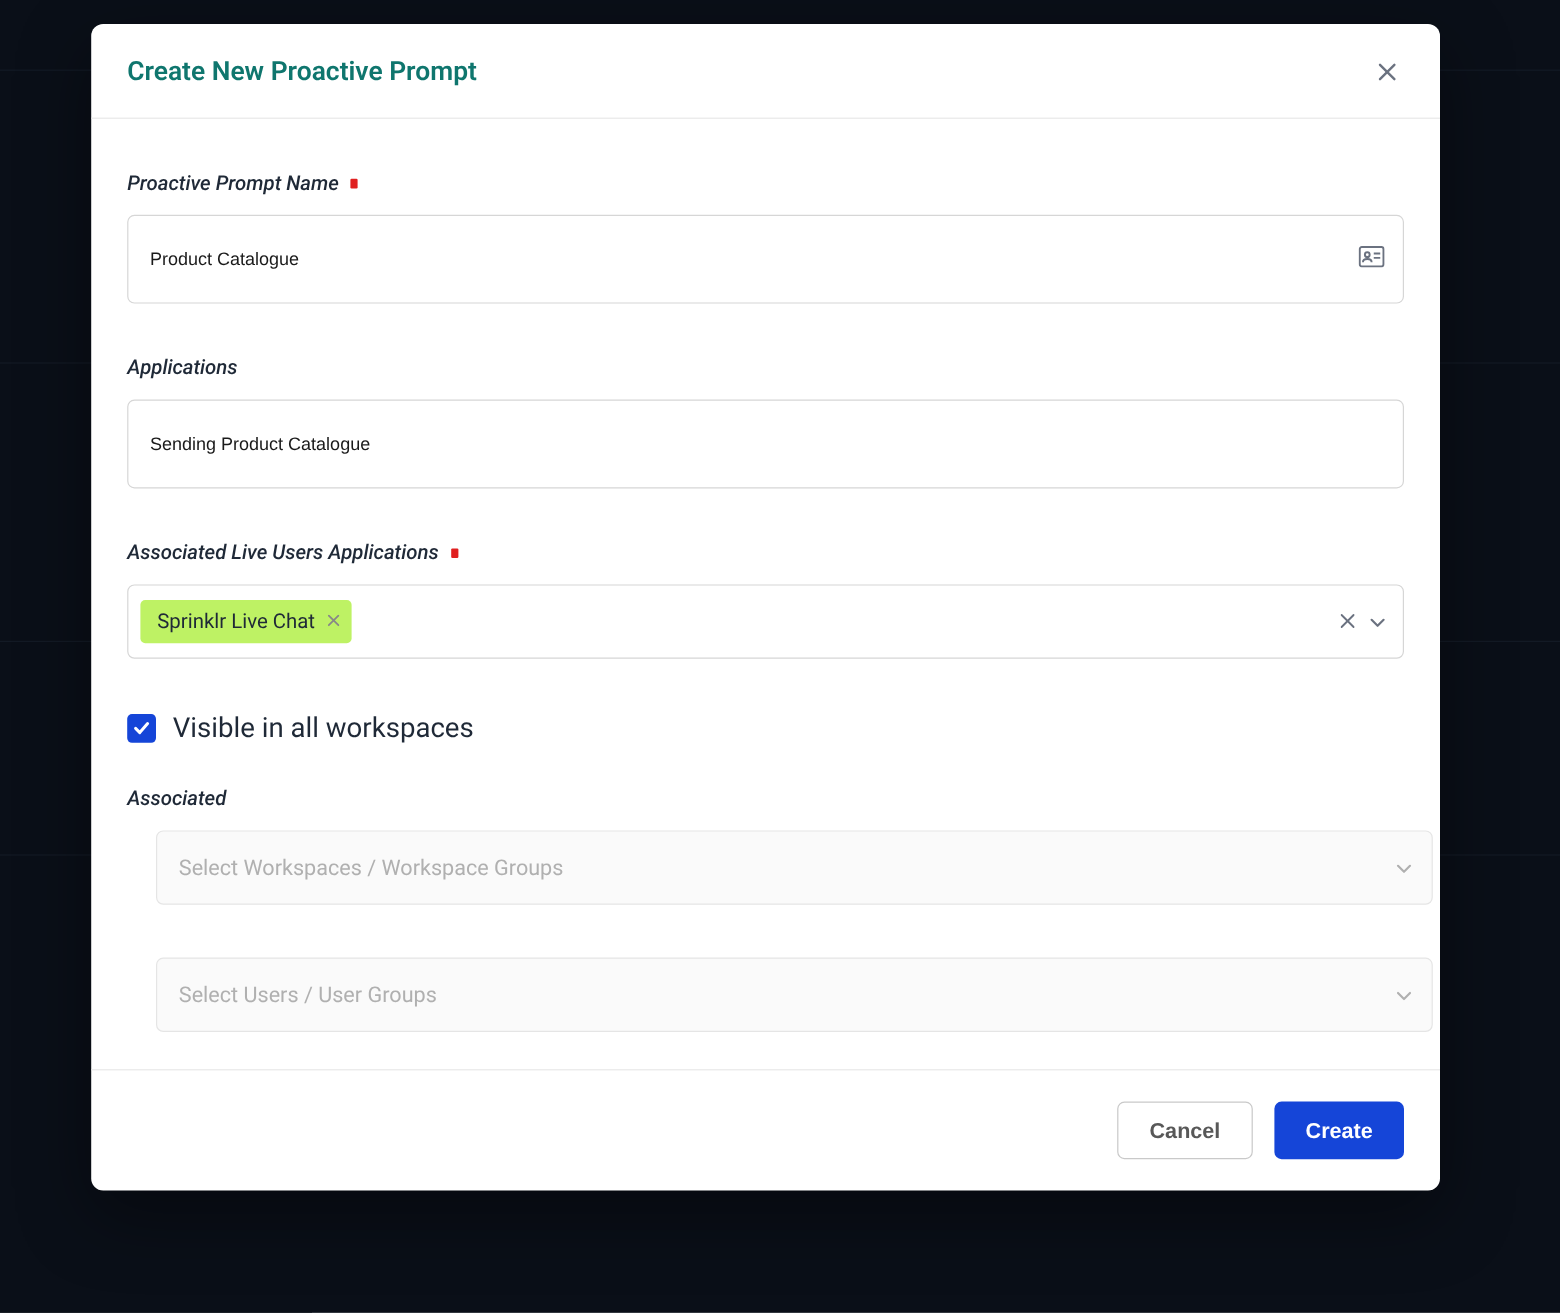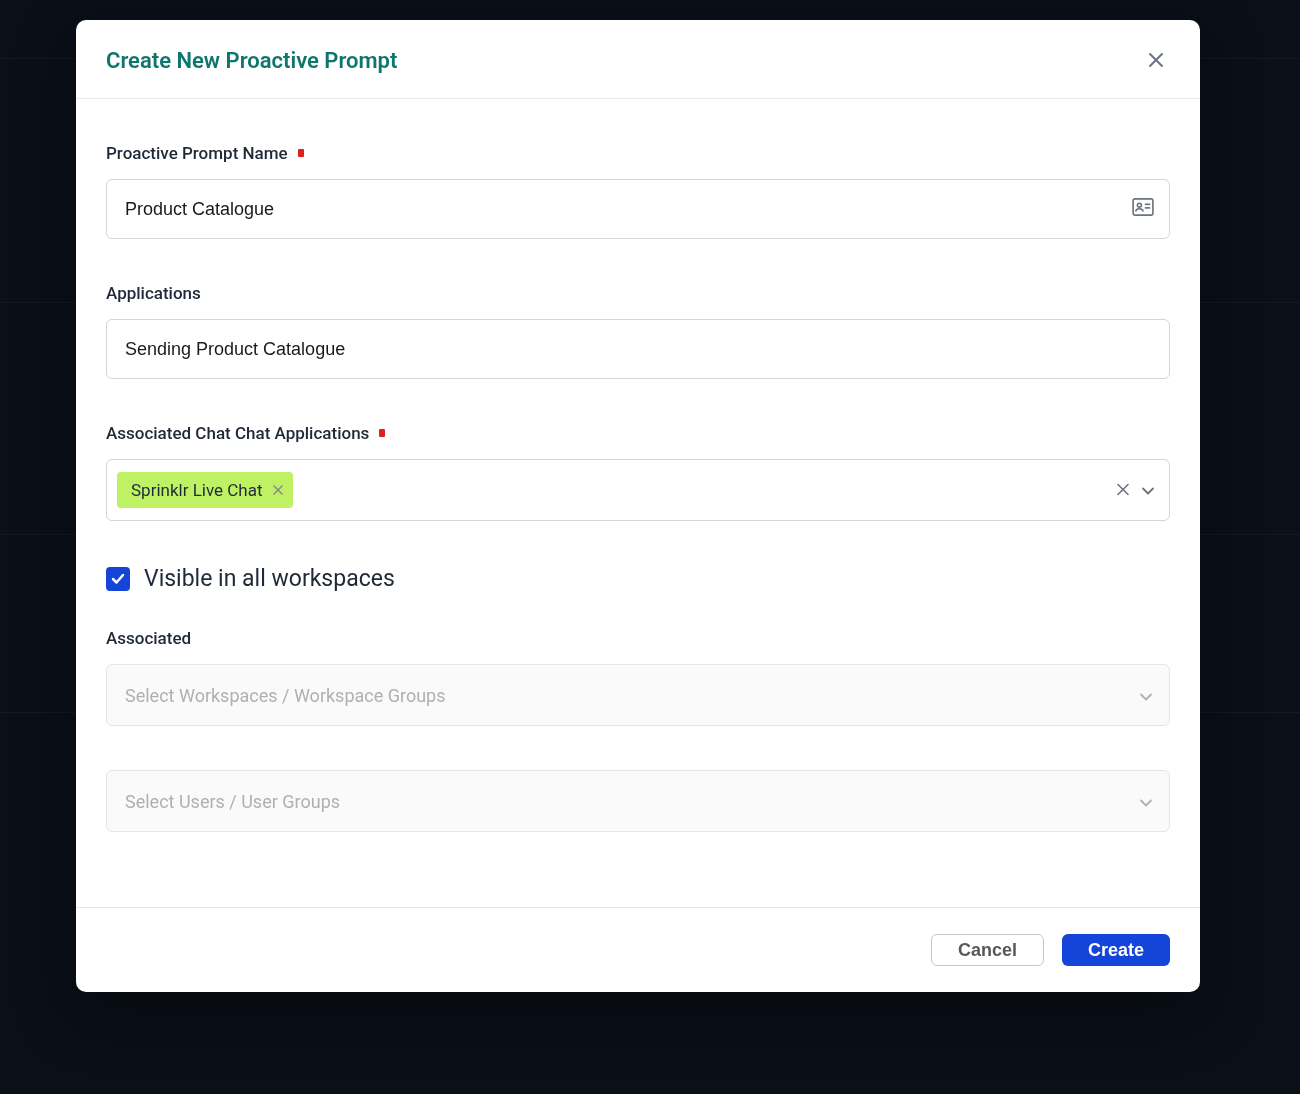--- a/index.html
+++ b/index.html
@@ -83,36 +83,37 @@
     margin-bottom: 44px;
   }
   .field-label {
     display: flex;
     align-items: center;
     gap: 6px;
     font-size: 17px;
     font-weight: 500;
     color: #1f2937;
     margin-bottom: 16px;
+    font-style: italic;
   }
   .required {
     display: inline-block;
     width: 6px;
     height: 8px;
     background: #e02020;
     border-radius: 1px;
     margin-left: 4px;
   }
   .text-input {
     width: 100%;
-    height: 60px;
+    height: 74px;
     border: 1px solid #d6d6d6;
     border-radius: 6px;
     padding: 0 52px 0 18px;
-    font-size: 18px;
+    font-size: 15px;
     color: #1a1a1a;
     outline: none;
     background: #fff;
     position: relative;
   }
   .input-wrap { position: relative; }
   .input-icon-right {
     position: absolute;
     right: 16px;
     top: 50%;
@@ -163,20 +164,21 @@
     border: 1px solid #e5e5e5;
     border-radius: 6px;
     padding: 0 44px 0 18px;
     font-size: 18px;
     color: #b0b0b0;
     display: flex;
     align-items: center;
     background: #fafafa;
     position: relative;
     cursor: pointer;
+    margin-left: 24px;
   }
   .select-chevron {
     position: absolute;
     right: 16px;
     top: 50%;
     transform: translateY(-50%);
     color: #b0b0b0;
   }
   .checkbox-row {
     display: flex;
@@ -200,21 +202,21 @@
     color: #1f2937;
   }
   .modal-footer {
     border-top: 1px solid #e8e8e8;
     padding: 26px 30px;
     display: flex;
     justify-content: flex-end;
     gap: 18px;
   }
   .btn {
-    height: 32px;
+    height: 48px;
     padding: 0 26px;
     border-radius: 6px;
     font-size: 18px;
     font-weight: 600;
     cursor: pointer;
     display: flex;
     align-items: center;
     justify-content: center;
     border: none;
   }
@@ -284,21 +286,21 @@
       <div class="field-label">
         <span>Applications</span>
       </div>
       <div class="input-wrap">
         <input class="text-input" type="text" value="Sending Product Catalogue" style="">
       </div>
     </div>
 
     <div class="field">
       <div class="field-label">
-        <span>Associated Chat Chat Applications</span>
+        <span>Associated Live Users Applications</span>
         <span class="required"></span>
       </div>
       <div class="tag-input">
         <div class="tag">
           <span>Sprinklr Live Chat</span>
           <span class="tag-remove">
             <svg width="10" height="10" viewBox="0 0 10 10" stroke="currentColor" stroke-width="1.5" stroke-linecap="round">
                 <line x1="1" y1="1" x2="9" y2="9"></line>
                 <line x1="9" y1="1" x2="1" y2="9"></line>
               </svg>

